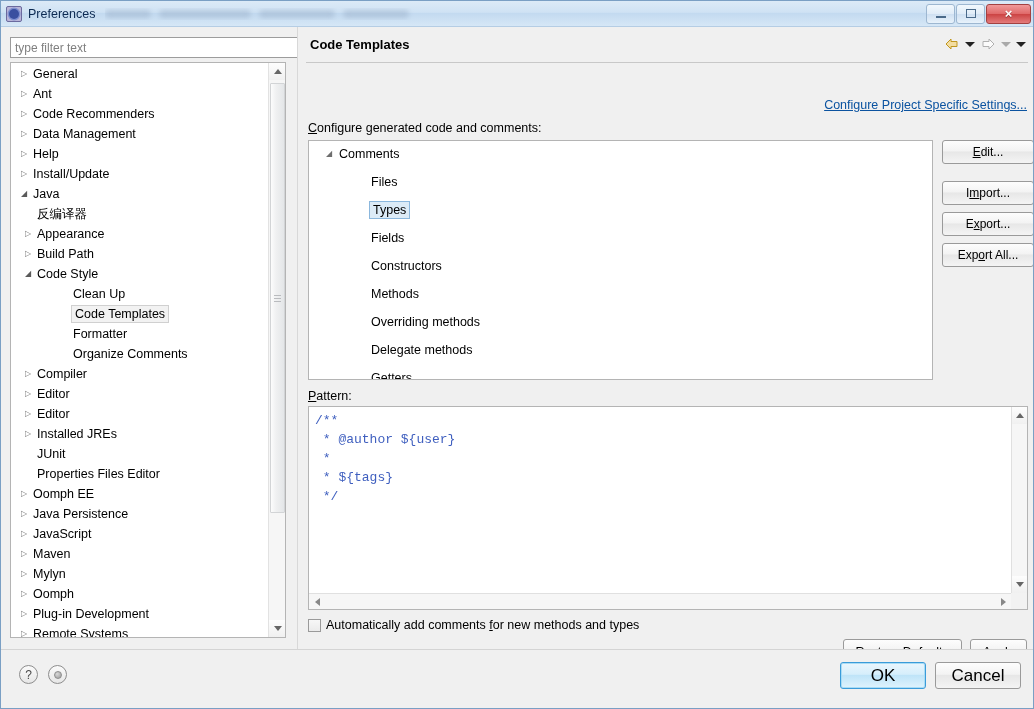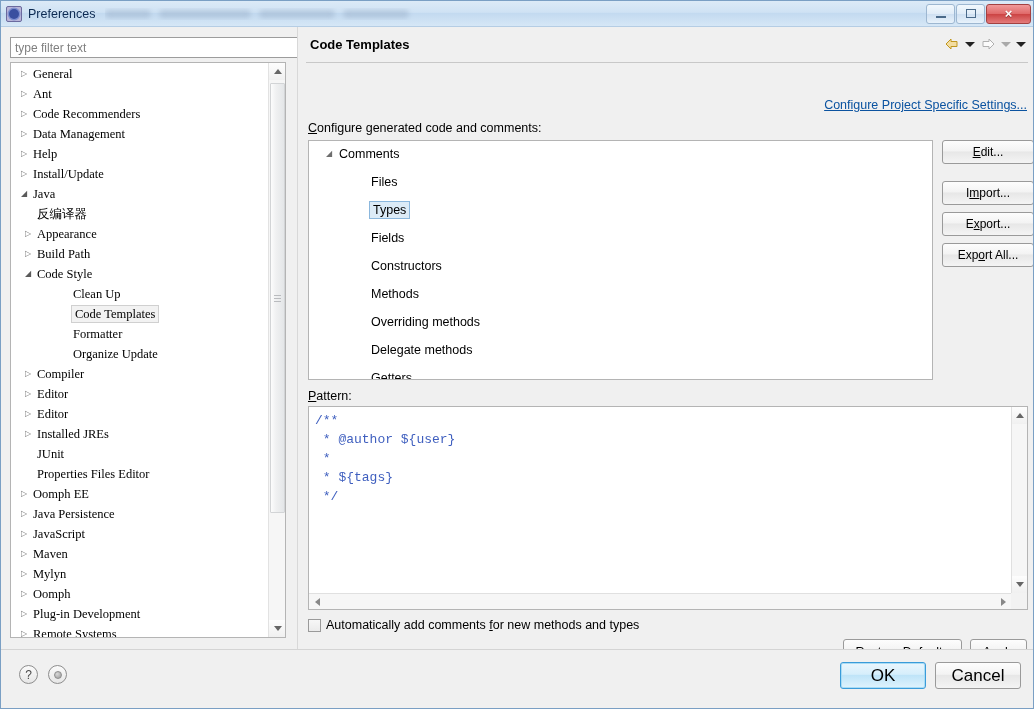--- a/index.html
+++ b/index.html
@@ -104,21 +104,21 @@
     padding-top: 1px;
   }
   .trow {
     height: 20px; line-height: 20px; display: flex; align-items: center;
     white-space: nowrap; font-size: 12.5px; color: #000;
     padding-left: 6px;
   }
   .tw { display: inline-block; width: 14px; flex: none; text-align: center;
         font-size: 8px; color: #7b7b7b; line-height: 20px; }
   .tw.open { color: #5a5a5a; }
-  .tlabel { padding: 0 2px; font-family: Liberation Serif, serif; }
+  .tlabel { padding: 0 2px; }
   .trow.sel .tlabel {
     background: #f2f2f2; border: 1px solid #d0d0d0;
     padding: 0 3px; line-height: 16px; display: inline-block;
   }
   .lvl0 { padding-left: 6px; }
   .lvl1 { padding-left: 10px; }
   .lvl2 { padding-left: 46px; }
   .lvl1 .tw, .lvl2 .tw { }
 
   
@@ -406,21 +406,21 @@
             <div class="trow lvl2 sel">
               <span class="tw"></span>
               <span class="tlabel">Code Templates</span>
             </div>
             <div class="trow lvl2">
               <span class="tw"></span>
               <span class="tlabel">Formatter</span>
             </div>
             <div class="trow lvl2">
               <span class="tw"></span>
-              <span class="tlabel">Organize Update</span>
+              <span class="tlabel">Organize Comments</span>
             </div>
             <div class="trow lvl1">
               <span class="tw">▷</span>
               <span class="tlabel">Compiler</span>
             </div>
             <div class="trow lvl1">
               <span class="tw">▷</span>
               <span class="tlabel">Editor</span>
             </div>
             <div class="trow lvl1">

